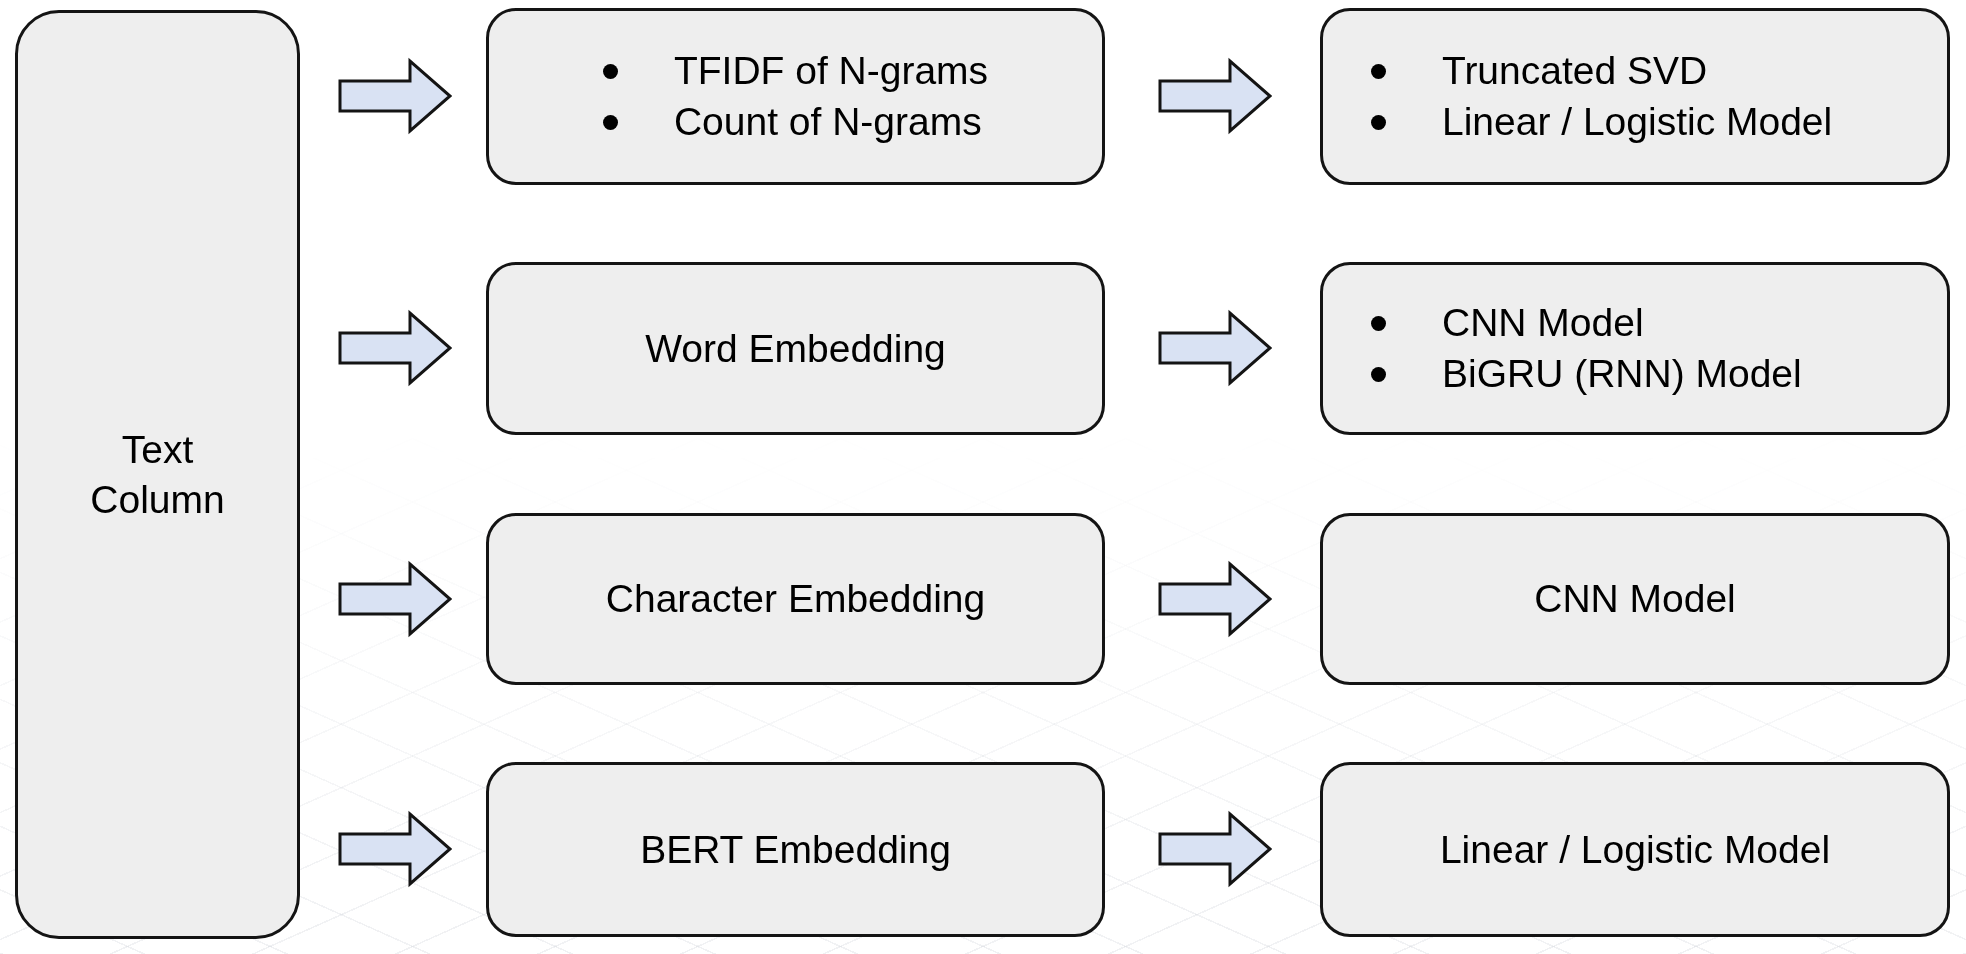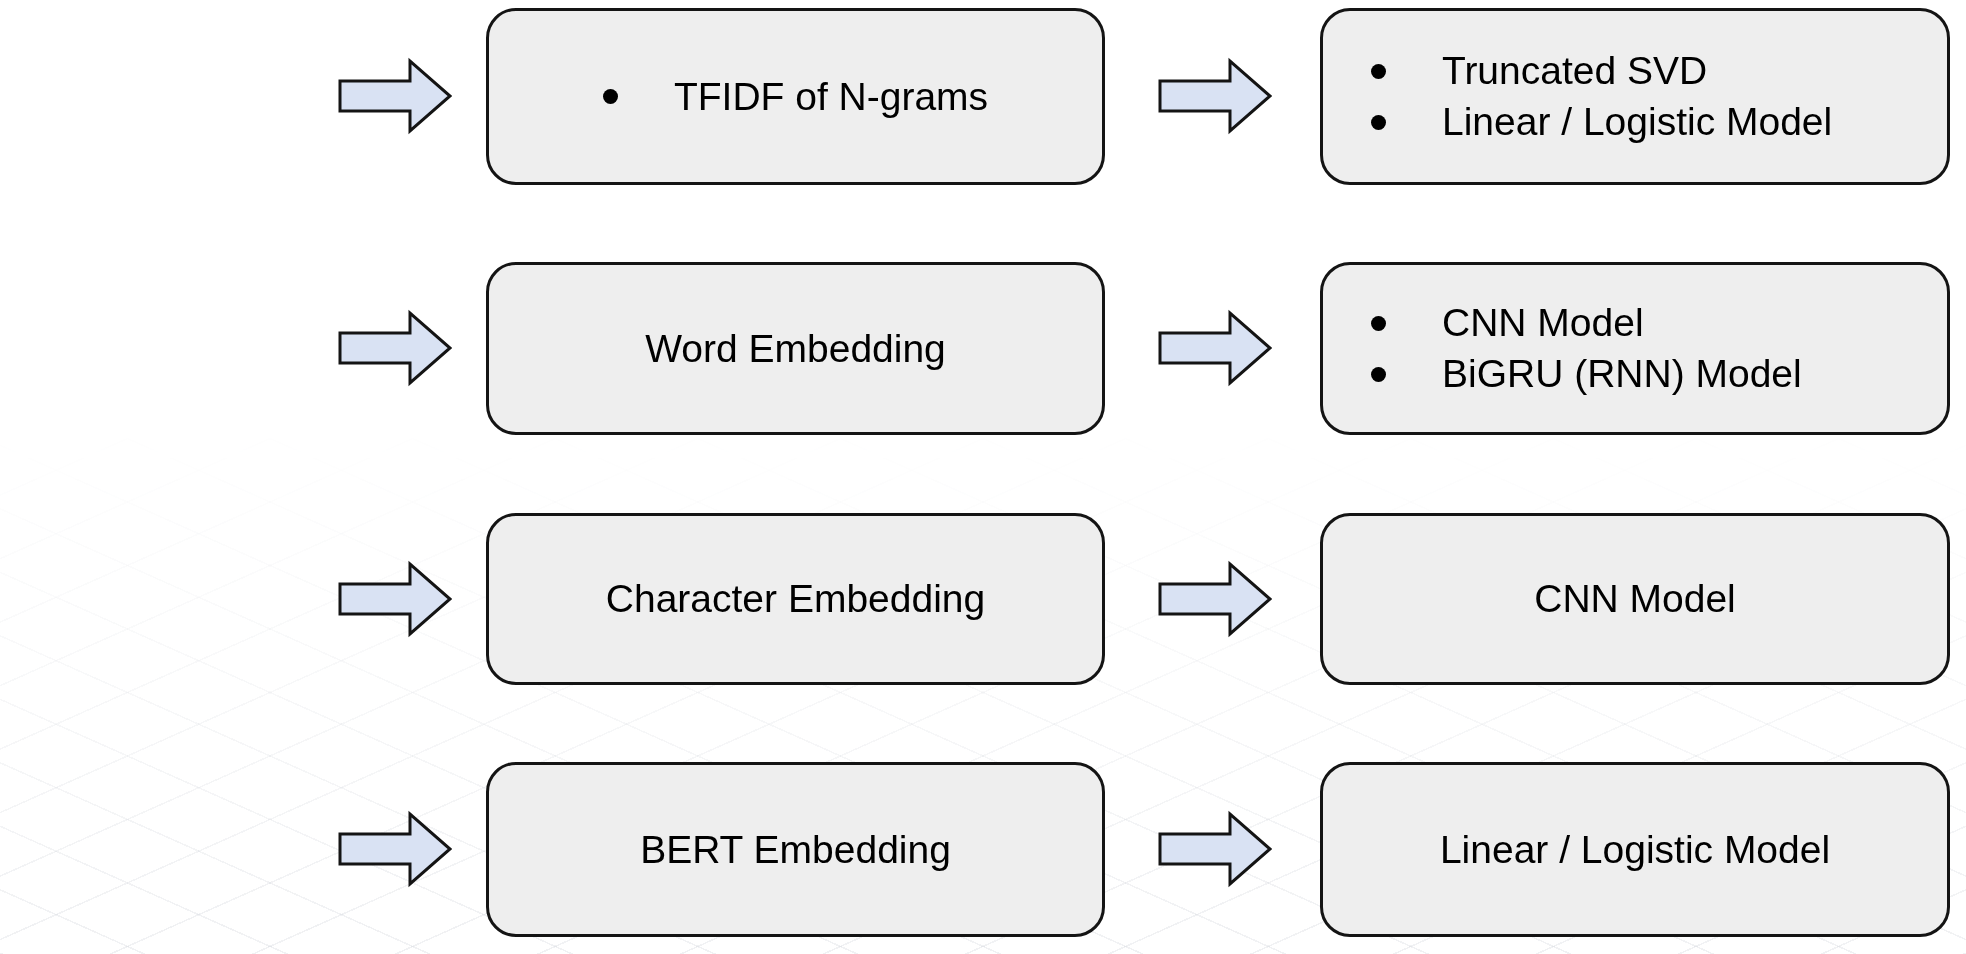--- a/index.html
+++ b/index.html
@@ -91,40 +91,48 @@
   .a-row3 { top: 560px; }
   .a-row4 { top: 810px; }
 </style>
 </head>
 <body>
 
 <div class="canvas">
 
   <div class="texture"></div>
 
+  <div class="box left-box">
+    <div class="label">Text
+Column</div>
+  </div>
 
   <svg class="arrow a-col1 a-row1" viewBox="0 0 114 78">
       <polygon points="2,24 72,24 72,4 112,39 72,74 72,54 2,54"></polygon>
     </svg>
   <svg class="arrow a-col1 a-row2" viewBox="0 0 114 78">
       <polygon points="2,24 72,24 72,4 112,39 72,74 72,54 2,54"></polygon>
     </svg>
   <svg class="arrow a-col1 a-row3" viewBox="0 0 114 78">
       <polygon points="2,24 72,24 72,4 112,39 72,74 72,54 2,54"></polygon>
     </svg>
   <svg class="arrow a-col1 a-row4" viewBox="0 0 114 78">
       <polygon points="2,24 72,24 72,4 112,39 72,74 72,54 2,54"></polygon>
     </svg>
 
   <div class="box mid-box row1">
     <div class="list centered">
       <div class="li-wrap">
         <div class="li">
           <span class="dot"></span>
           <span>TFIDF of N-grams</span>
+        </div>
+        <div class="li">
+          <span class="dot"></span>
+          <span>Count of N-grams</span>
         </div>
       </div>
     </div>
   </div>
 
   <div class="box mid-box row2 single">
     <span>Word Embedding</span>
   </div>
 
   <div class="box mid-box row3 single">

